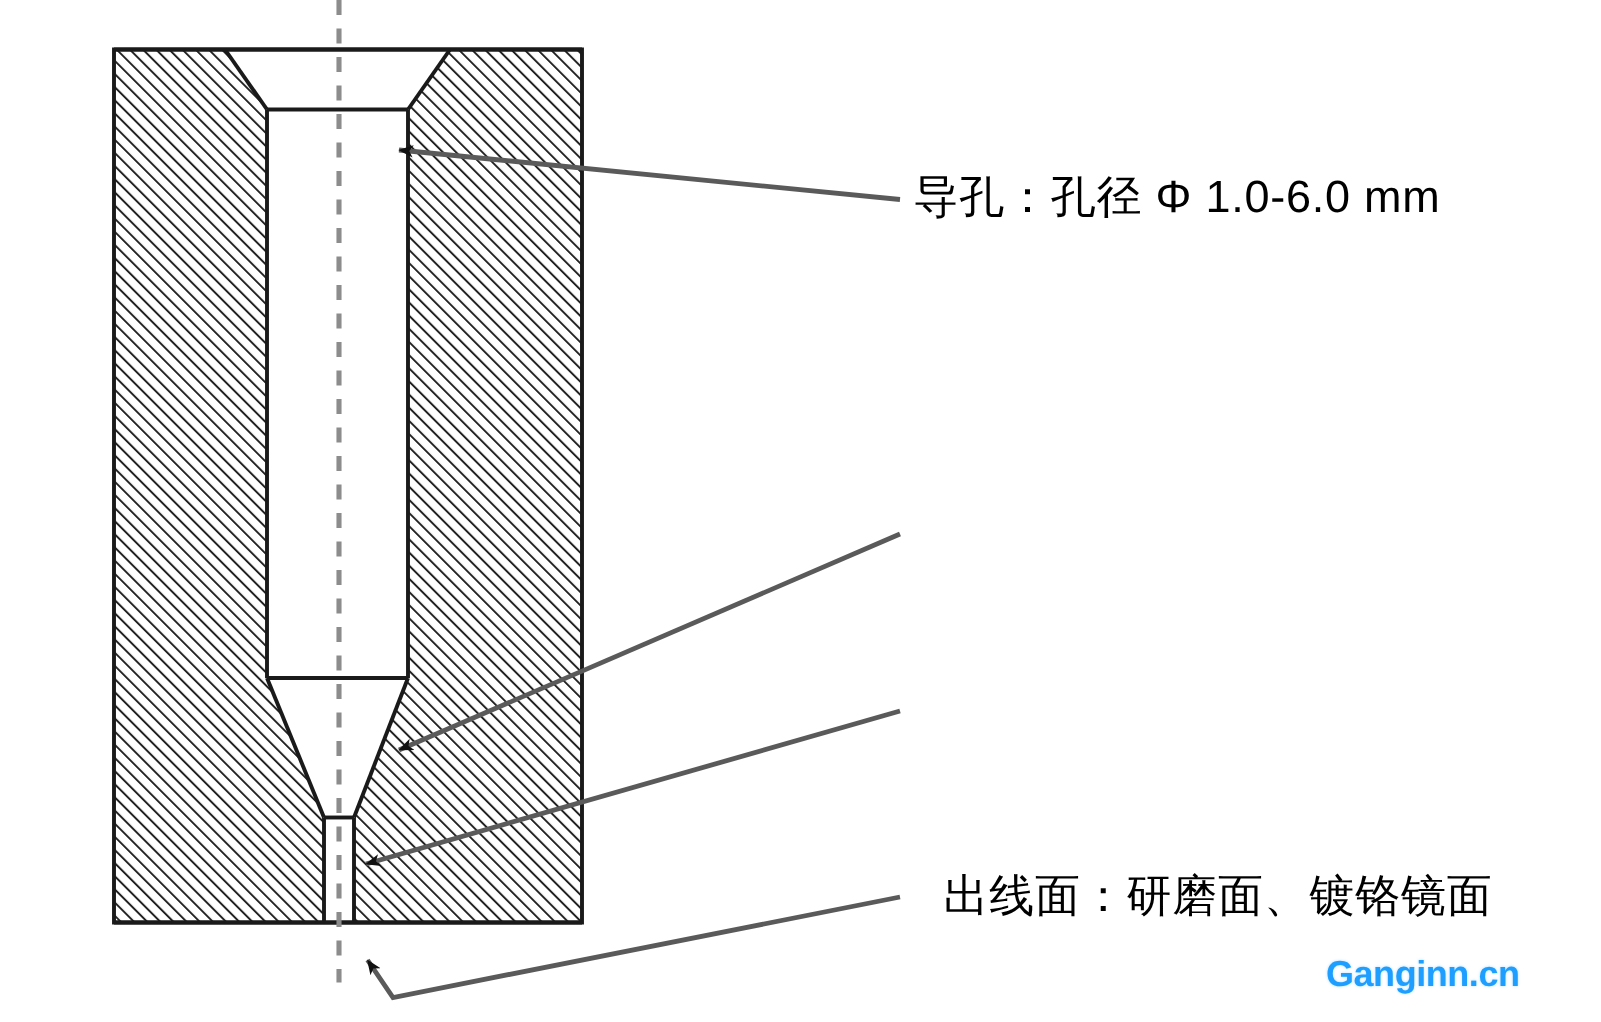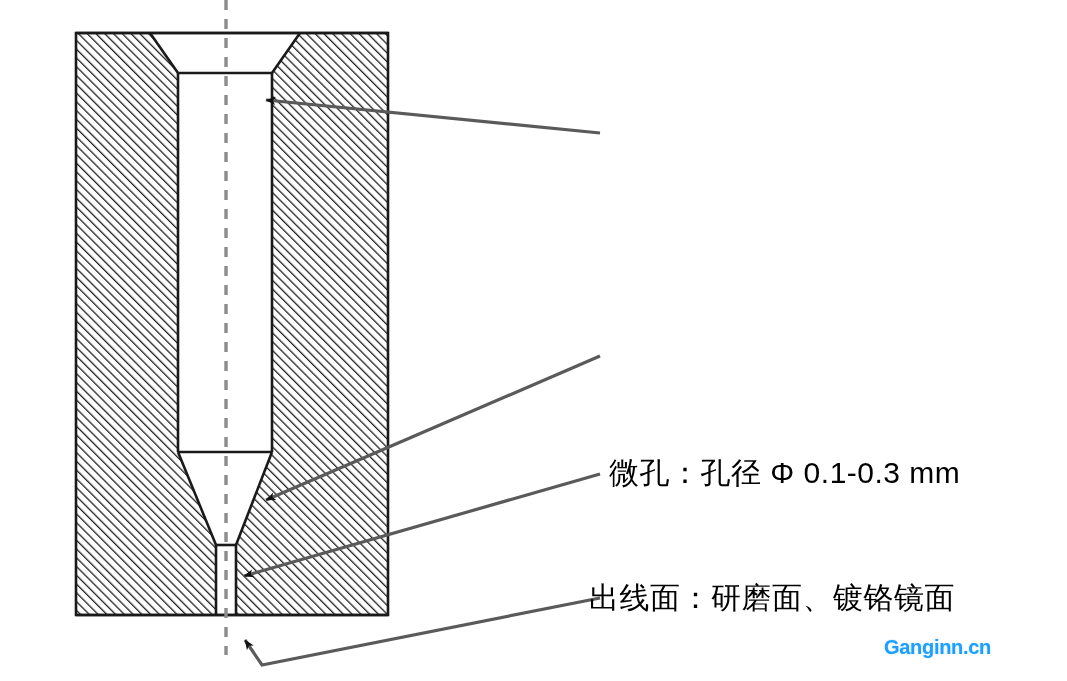--- a/index.html
+++ b/index.html
@@ -27,25 +27,25 @@
     white-space: nowrap;
     color: #000000;
     font-size: 30px;
     line-height: 1;
     font-family: "Liberation Sans", "DejaVu Sans", sans-serif;
     letter-spacing: 0.5px;
   }
   #callout-guide-hole   { left: 609px; top: 117px; }
   #callout-transition   { left: 609px; top: 312px; }
   #callout-micro-hole   { left: 609px; top: 458px; }
-  #callout-exit-face    { left: 589px; top: 583px; }
+  #callout-exit-face    { left: 629px; top: 583px; }
   #watermark {
     position: absolute;
     left: 884px; top: 636px;
-    font-size: 20px;
+    font-size: 24px;
     font-weight: bold;
     font-family: "Liberation Sans", "DejaVu Sans", sans-serif;
     color: #1e9fff;
     letter-spacing: -0.3px;
     text-shadow: 0 0 2px rgba(30,159,255,0.35);
   }
 </style>
 </head>
 <body>
 
@@ -87,21 +87,21 @@
     <line x1="226" y1="0" x2="226" y2="655" stroke="#8c8c8c" stroke-width="3.4" stroke-dasharray="10 9"></line>
 
     <g fill="none" stroke="#5a5a5a" stroke-width="3.2">
       <line x1="600" y1="133" x2="266" y2="100" marker-end="url(#arrowSolid)"></line>
       <line x1="600" y1="356" x2="266" y2="500" marker-end="url(#arrowSolid)"></line>
       <line x1="600" y1="474" x2="244" y2="576" marker-end="url(#arrowSolid)"></line>
       <polyline points="600,598 262,665 245,640" marker-end="url(#arrowSolid)"></polyline>
     </g>
   </svg>
 
+  <div class="callout" id="callout-guide-hole">导孔：孔径 Φ 1.0-6.0 mm</div>
 
 
-  <div class="callout" id="callout-micro-hole">微孔：孔径 Φ 0.1-0.3 mm</div>
 
   <div class="callout" id="callout-exit-face">出线面：研磨面、镀铬镜面</div>
 
   <div id="watermark">Ganginn.cn</div>
 
 </div>
 
 </body></html>

